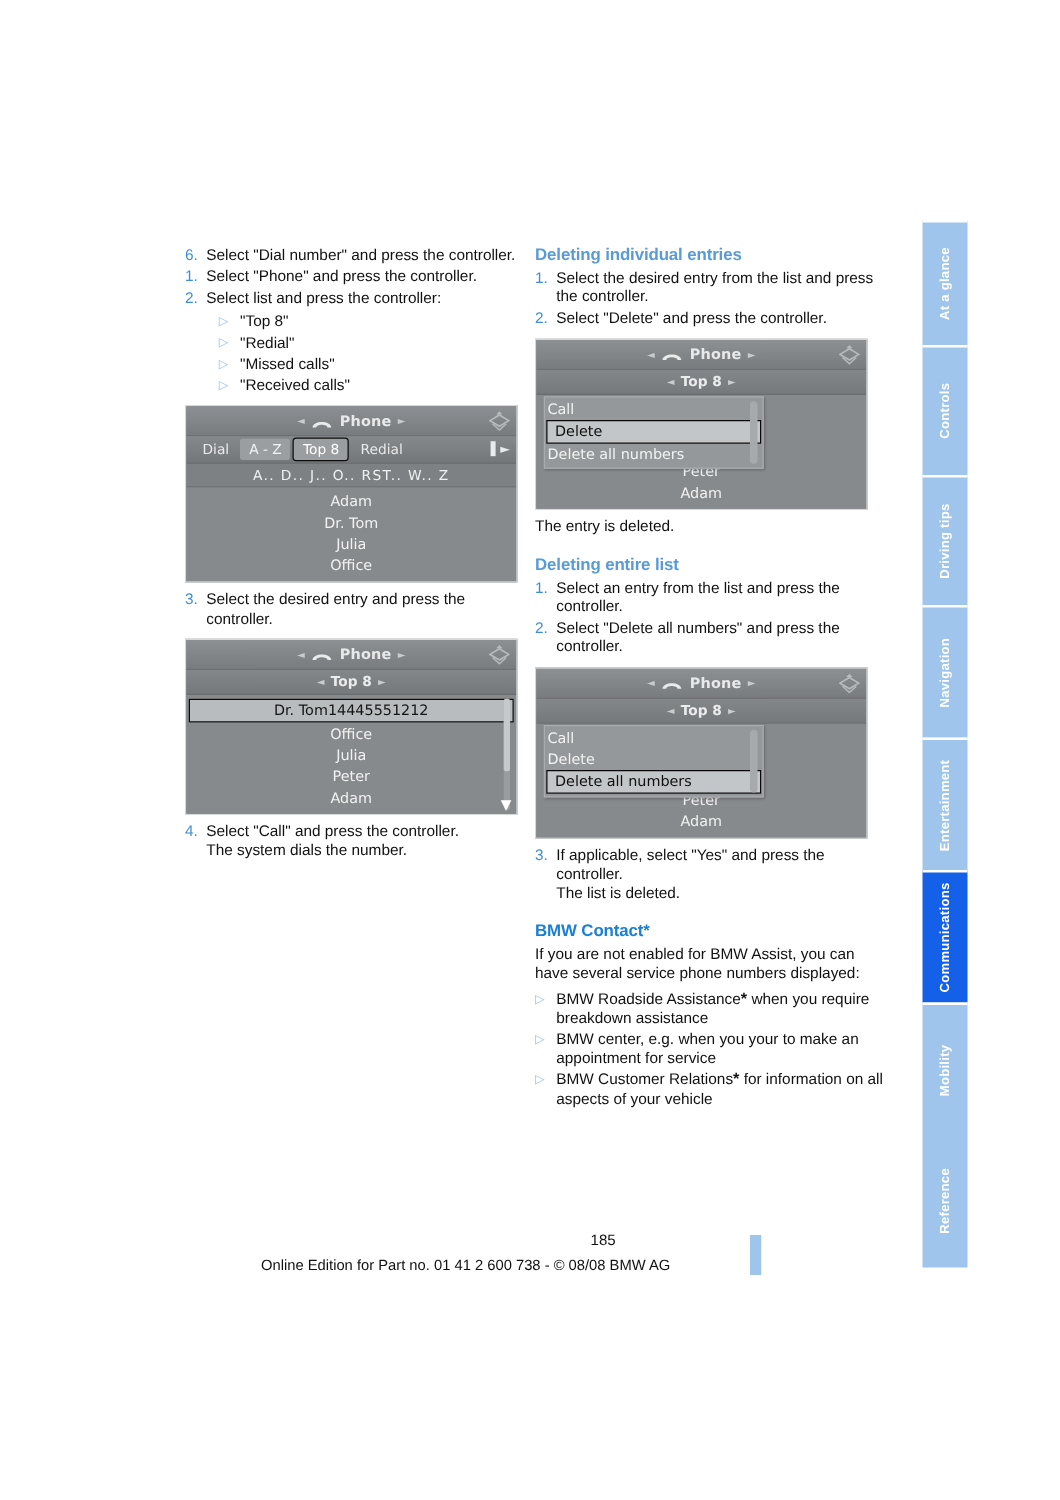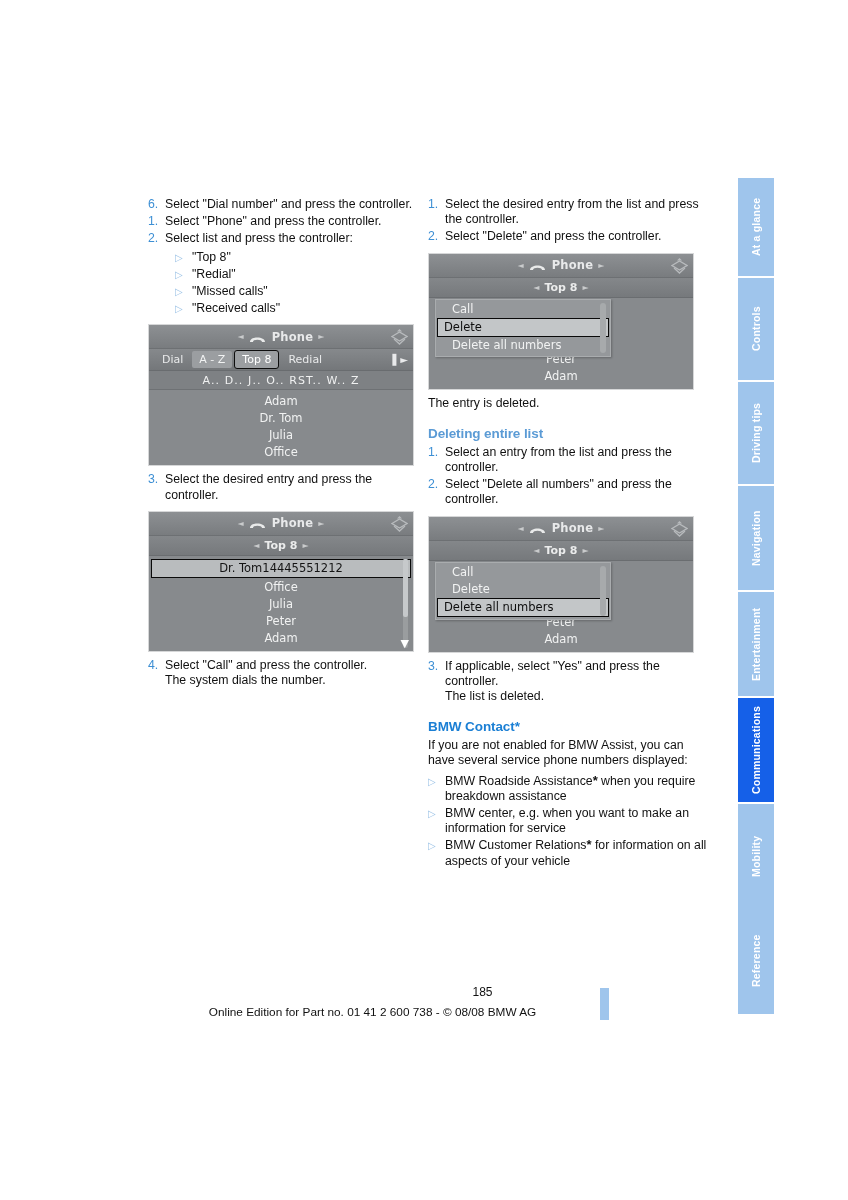--- a/index.html
+++ b/index.html
@@ -247,21 +247,21 @@
     width: 176px;
     background: #95989b;
     border: 1px solid #a9acae;
     padding: 1px 0 2px 0;
     box-shadow: 1px 1px 2px rgba(0,0,0,0.25);
   }
   .popup-row {
     color: #f2f3f3;
     font-size: 11.5px;
     line-height: 17px;
-    padding: 0 16px;
+    padding: 0 2px;
   }
   .popup-row.selected {
     background: #c3c6c8;
     border: 1.6px solid #090909;
     color: #0e0e0e;
     margin: 0 1px;
     padding: 0 6px;
   }
   .popup-scroll {
     position: absolute;
@@ -494,20 +494,21 @@
           <span>Select "Call" and press the controller.</span><br>
           <span>The system dials the number.</span>
         </span>
       </div>
     </div>
 
   </div>
 
   <div class="col col-right">
 
+    <div class="h2" style="margin-top:0;">Deleting individual entries</div>
 
     <div class="olist">
       <div class="oitem">
         <span class="onum">1.</span>
         <span class="otext">Select the desired entry from the list and press the controller.</span>
       </div>
       <div class="oitem">
         <span class="onum">2.</span>
         <span class="otext">Select "Delete" and press the controller.</span>
       </div>
@@ -632,21 +633,21 @@
 
     <p class="body">If you are not enabled for BMW Assist, you can have several service phone numbers displayed:</p>
 
     <div class="blist" style="margin-top:5px;">
       <div class="bitem">
         <span class="bmark">▷</span>
         <span class="btext"><span>BMW Roadside Assistance</span><span class="ast">*</span><span> when you require breakdown assistance</span></span>
       </div>
       <div class="bitem">
         <span class="bmark">▷</span>
-        <span class="btext"><span>BMW center, e.g. when you want to make an information for service</span><span class="ast"></span><span></span></span>
+        <span class="btext"><span>BMW center, e.g. when you your to make an appointment for service</span><span class="ast"></span><span></span></span>
       </div>
       <div class="bitem">
         <span class="bmark">▷</span>
         <span class="btext"><span>BMW Customer Relations</span><span class="ast">*</span><span> for information on all aspects of your vehicle</span></span>
       </div>
     </div>
 
 
   </div>
 

